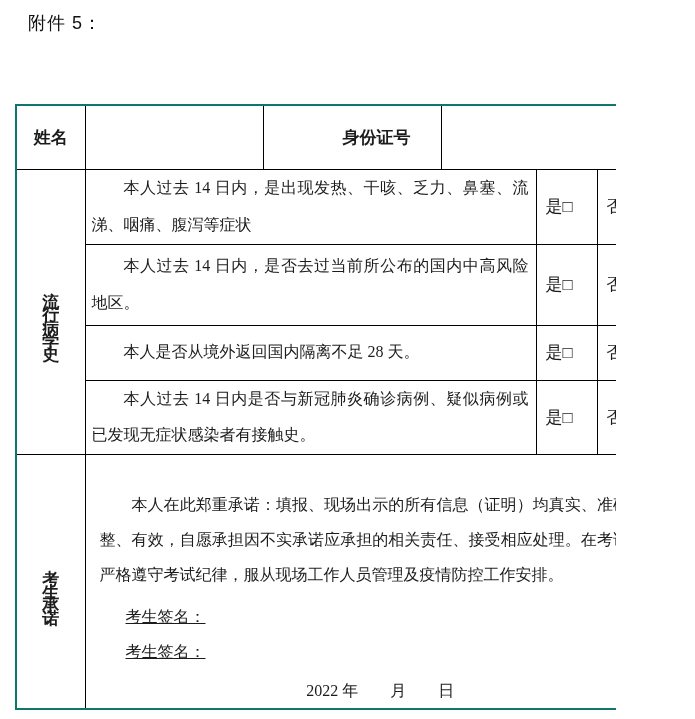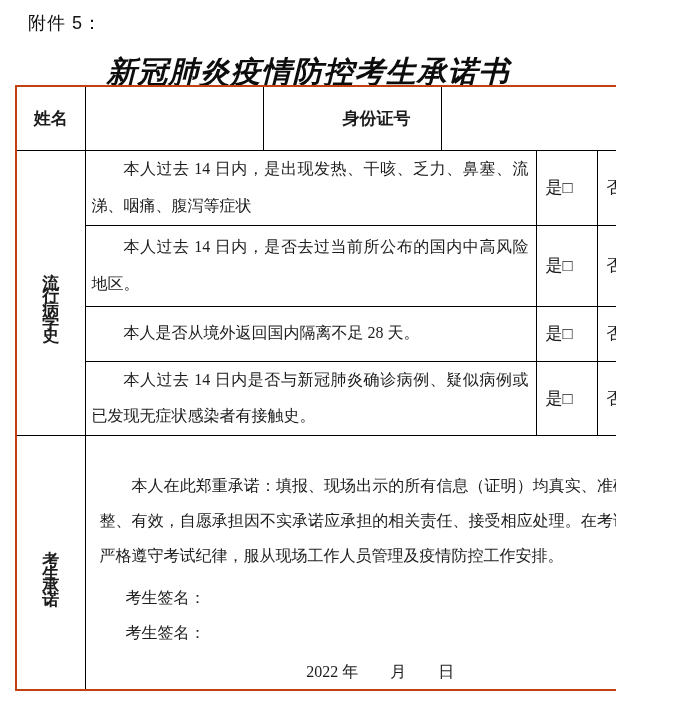--- a/index.html
+++ b/index.html
@@ -33,25 +33,25 @@
     text-align: center;
     font-size: 30px;
     font-weight: bold;
     font-style: italic;
     letter-spacing: 1px;
     color: #0d0d0d;
   }
   table.form {
     position: absolute;
     left: 15px;
-    top: 85px;
+    top: 104px;
     width: 666px;
     border-collapse: collapse;
     table-layout: fixed;
-    border: 2px solid #c2410c;
+    border: 2px solid #0f766e;
   }
   table.form td {
     border: 1.5px solid #000;
     vertical-align: middle;
     color: #1c1c1c;
   }
   tr.r1 { height: 64px; }
   tr.r2 { height: 75px; }
   tr.r3 { height: 81px; }
   tr.r4 { height: 55px; }
@@ -107,35 +107,35 @@
   .para {
     margin: 6px;
     text-indent: 2em;
     line-height: 2.2;
     text-align: justify;
   }
   .sig-line {
     margin: 0;
     text-indent: 2em;
     line-height: 2.2;
+    text-decoration: underline;
   }
   .date-line {
     margin: 4px 0 0 0;
     line-height: 2.2;
     text-align: center;
   }
 </style>
 </head>
 <body>
 
 <div class="page">
 
   <div class="attachment">附件 5：</div>
 
-  <div class="doc-title">新冠肺炎疫情防控考生承诺书</div>
 
   <table class="form">
     <colgroup>
       <col style="width:69px">
       <col style="width:178px">
       <col style="width:178px">
       <col style="width:95px">
       <col style="width:61px">
       <col style="width:85px">
     </colgroup>

